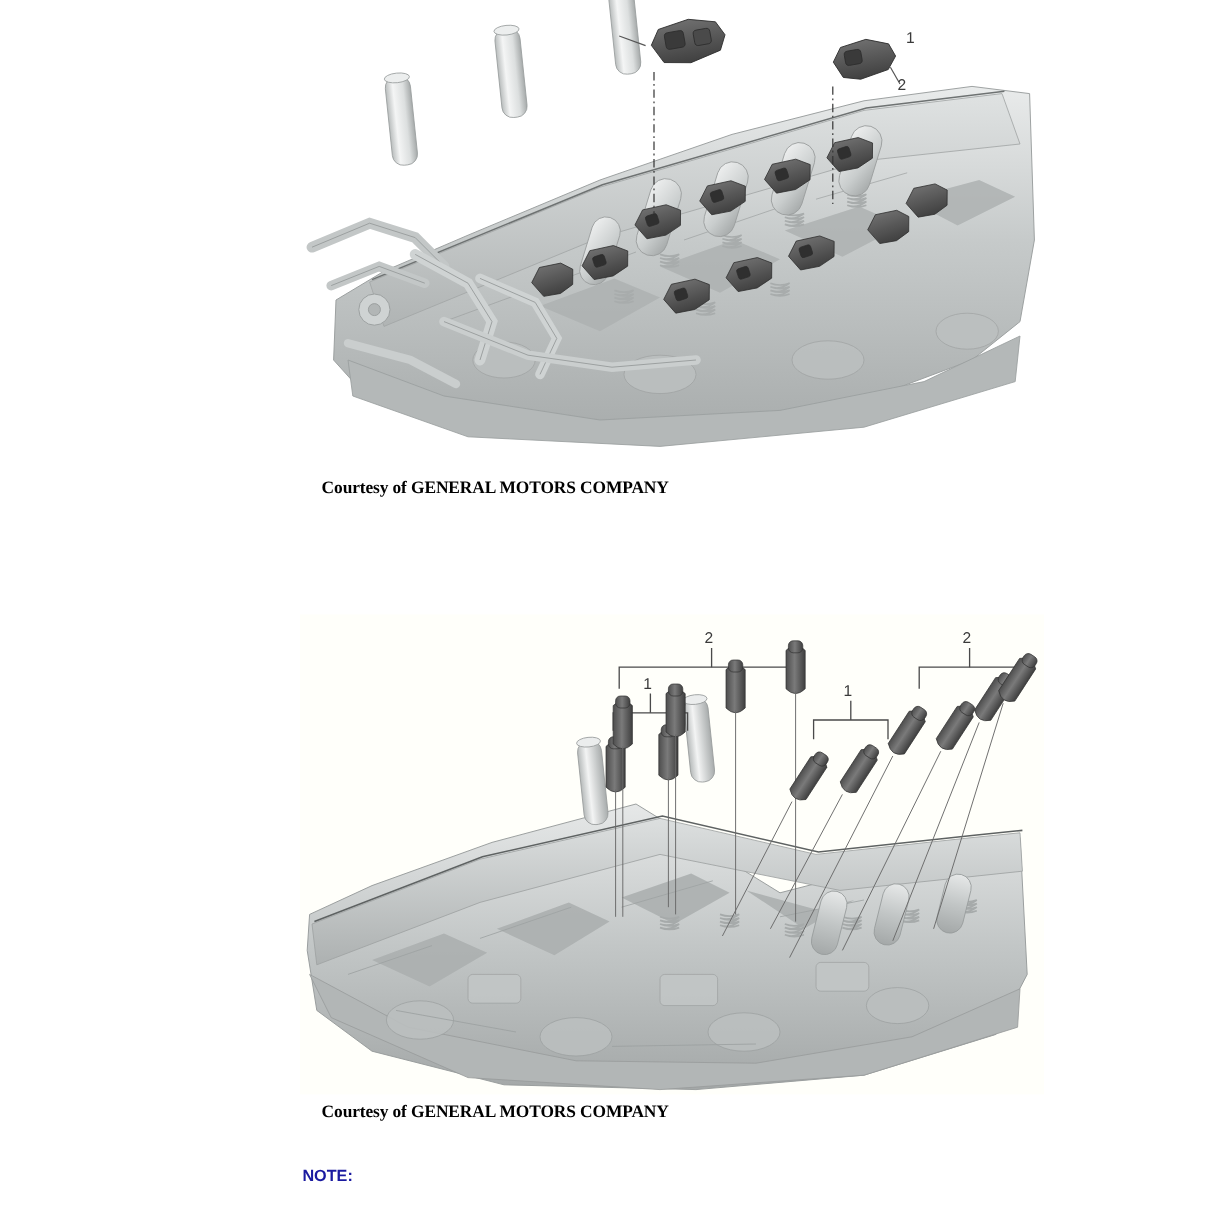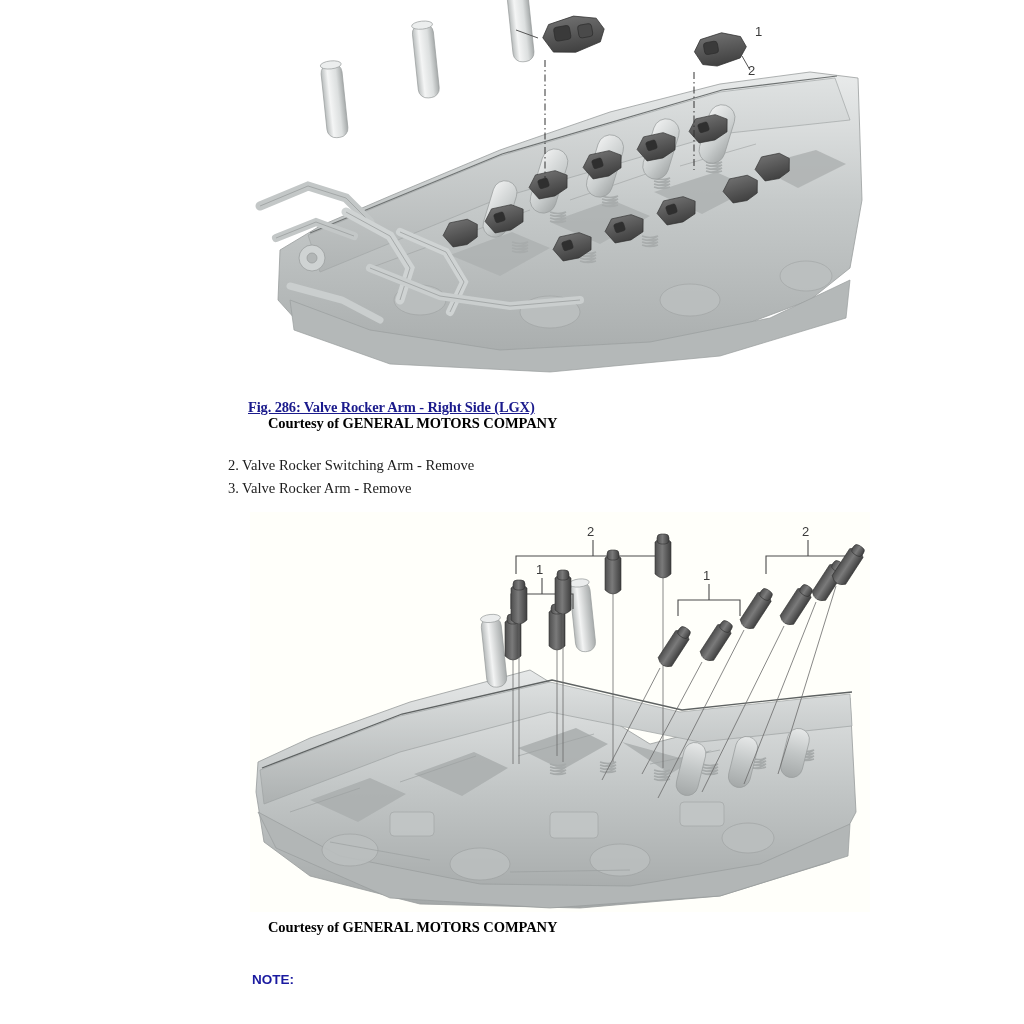--- a/index.html
+++ b/index.html
@@ -255,32 +255,23 @@
         <path class="axis" d="M444,72 L444,170"></path>
         <path class="lead" d="M492,56 L500,70"></path>
       </g>
 
       <text class="lbl" x="505" y="36">1</text>
       <text class="lbl" x="498" y="75">2</text>
     </svg>
   </div>
 
   <div class="caption-block" id="caption-1">
-    <a class="fig-link">Fig. 286: Valve Rocker Arm - Right Side (LGX)</a>
     <span class="courtesy">Courtesy of GENERAL MOTORS COMPANY</span>
   </div>
 
-  <div id="steps">
-    <div class="step">
-      <span class="num">2.</span><span>Valve Rocker Switching Arm - Remove</span>
-    </div>
-    <div class="step">
-      <span class="num">3.</span><span>Valve Rocker Arm - Remove</span>
-    </div>
-  </div>
 
   <div class="figure" id="figure-2">
     <svg class="fig-canvas" viewBox="0 0 620 400" preserveAspectRatio="none">
       <defs>
         <linearGradient id="mtl3" x1="0" y1="0" x2="0" y2="1">
           <stop offset="0%" stop-color="#e6e8e8"></stop>
             <stop offset="50%" stop-color="#c2c6c6"></stop>
           <stop offset="100%" stop-color="#a4a8a8"></stop>
         </linearGradient>
         <linearGradient id="tube2" x1="0" y1="0" x2="1" y2="0">

